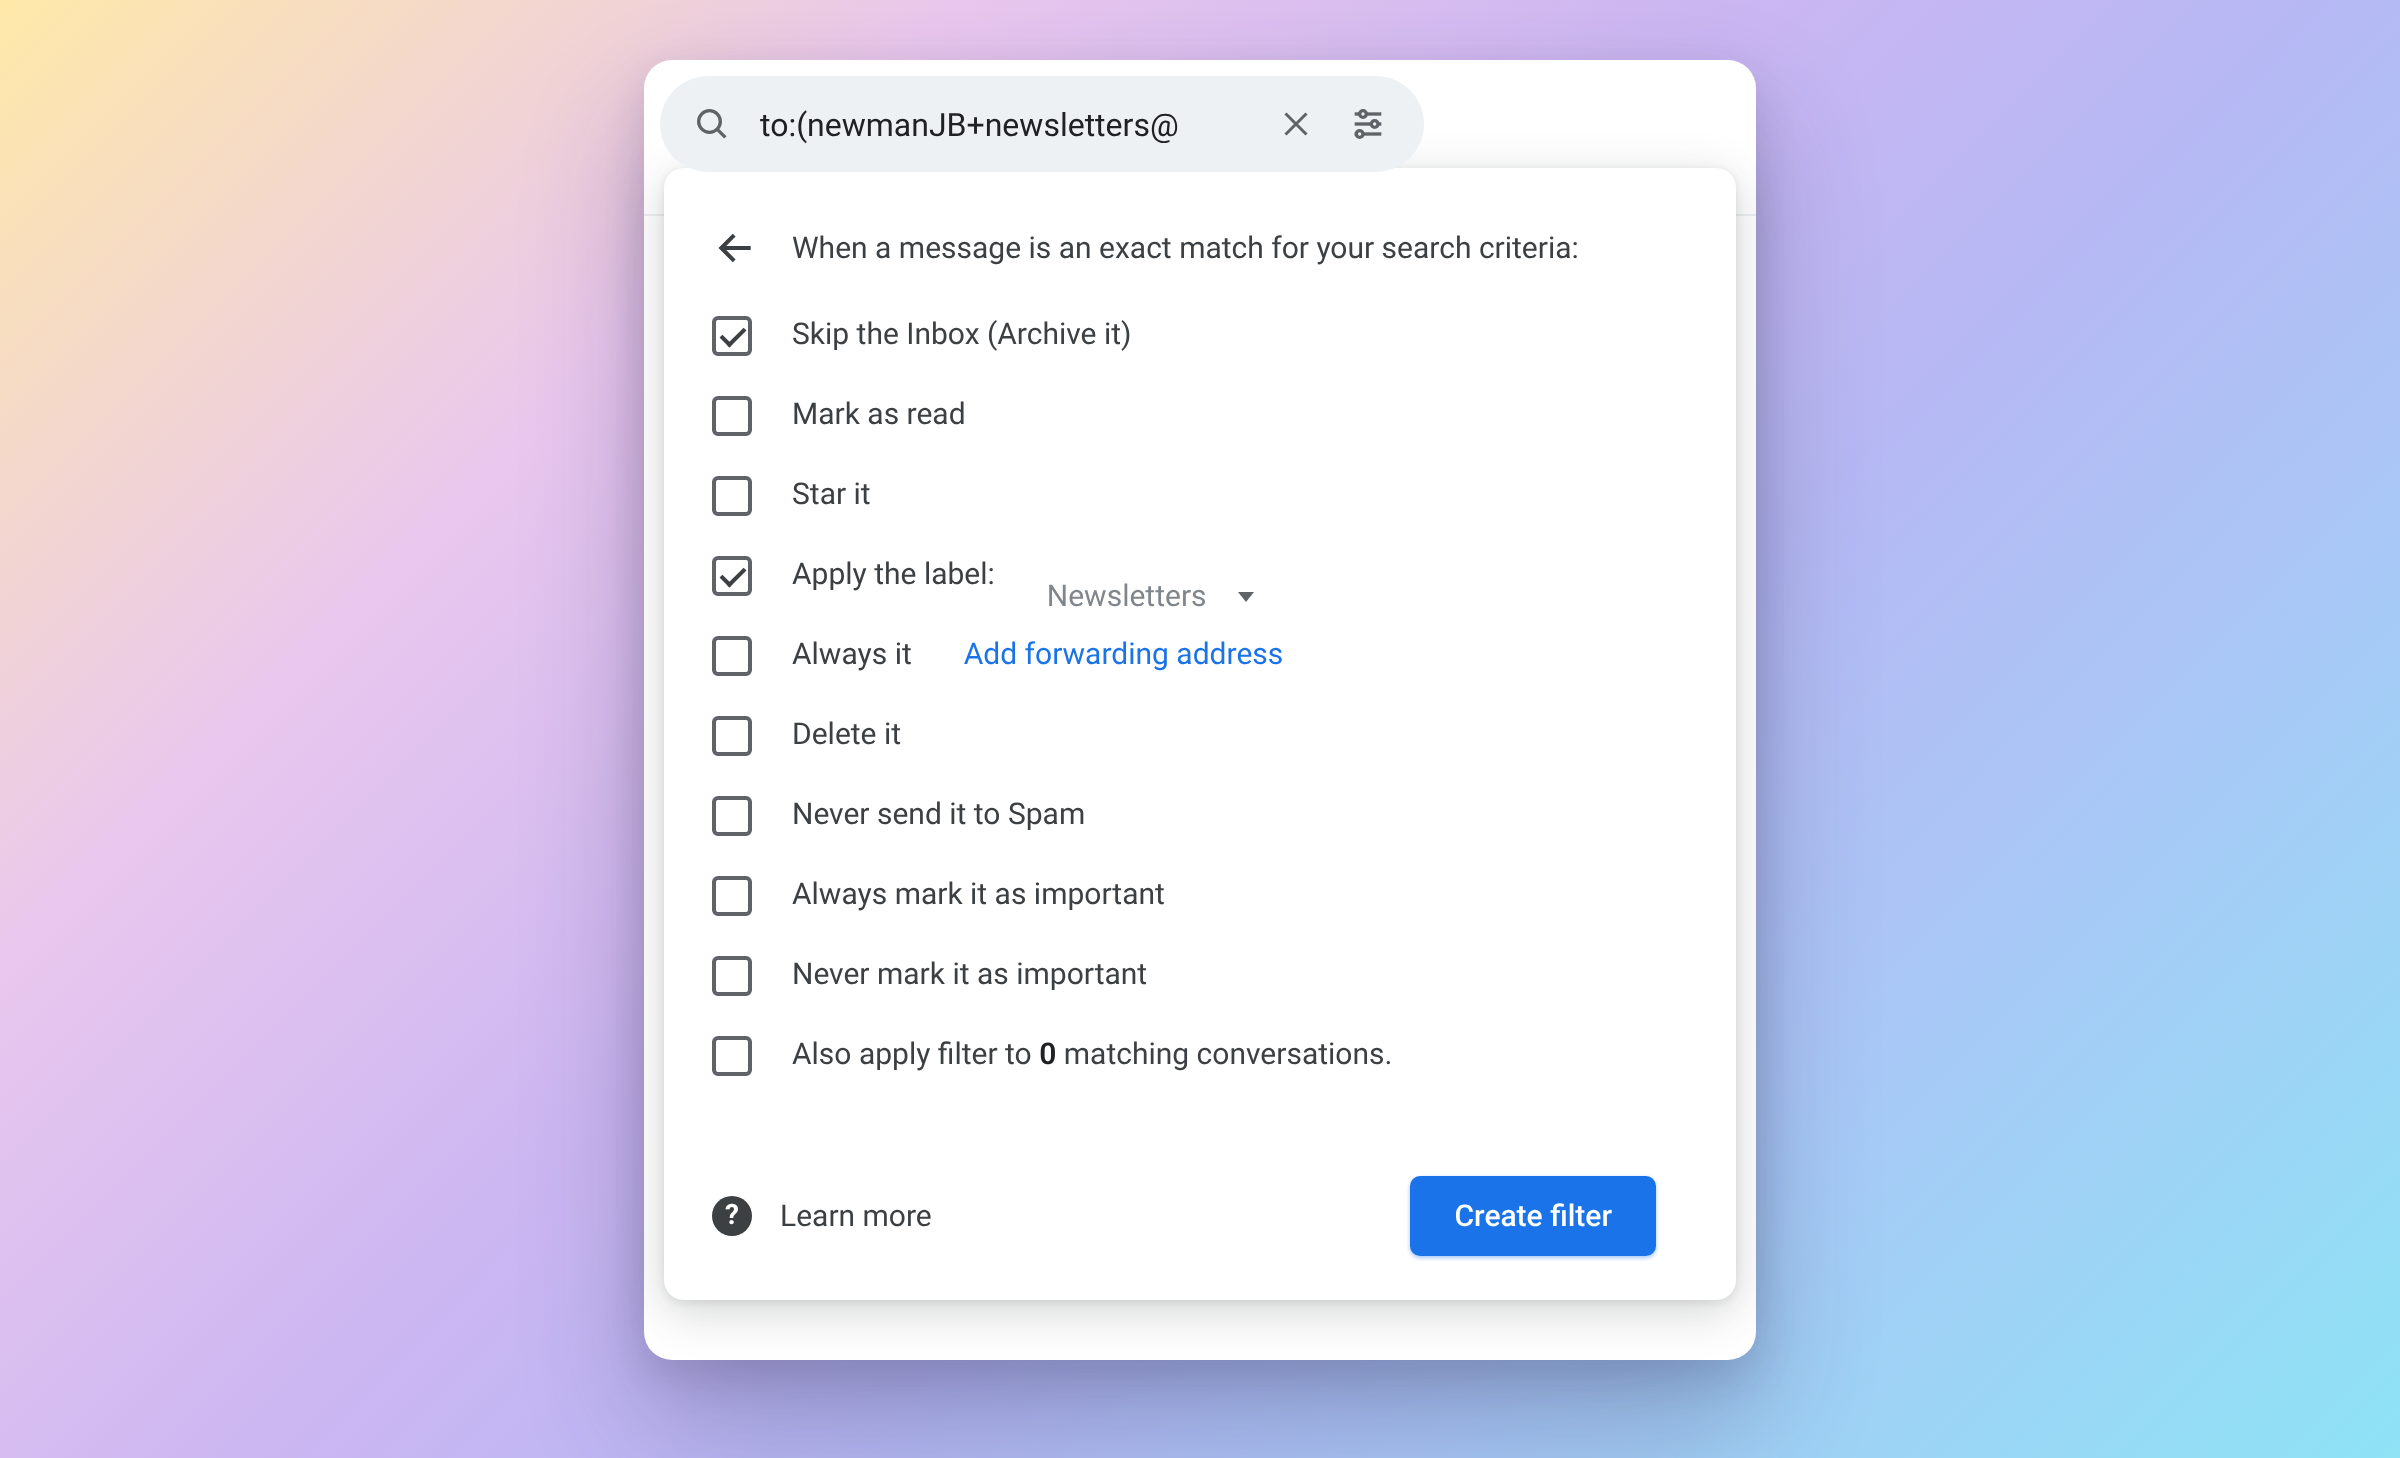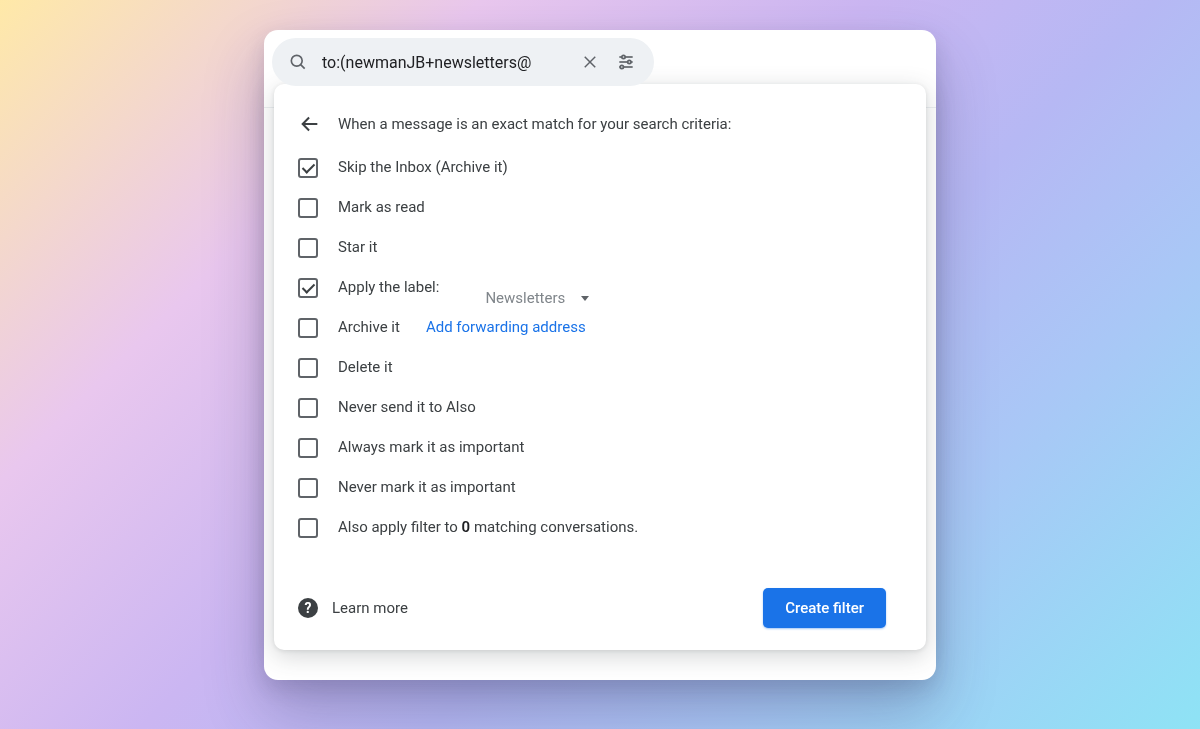--- a/index.html
+++ b/index.html
@@ -11,21 +11,21 @@
       #cbb6f2 45%,
       #b6b8f4 60%,
       #a9c7f6 75%,
       #8ee3f5 100%);
     display:flex; align-items:flex-start; justify-content:center;
     padding-top:30px;
   }
 
   .window {
     position:relative;
-    width:672px;
+    width:556px;
     background:#fff;
     border-radius:14px;
     box-shadow: 0 30px 60px rgba(40,40,80,.28), 0 8px 20px rgba(40,40,80,.15);
     padding:0 0 30px 0;
   }
   .thin-line {
     position:absolute; top:77px; left:0; right:0; height:1px; background:#eceff1;
     z-index:0;
   }
 
@@ -82,21 +82,21 @@
   }
   .checkbox.checked::after {
     content:""; display:block; width:5px; height:10px;
     border:solid #3c4043; border-width:0 2.5px 2.5px 0;
     transform: translateY(-1px) rotate(45deg);
   }
   .label-text { white-space:nowrap; }
   .muted { color:#80868b; }
   .dropdown {
     display:inline-flex; align-items:center; gap:10px; cursor:pointer;
-    padding:4px 6px; margin-left:20px;
+    padding:4px 6px; margin-left:0;
   }
   .caret { width:0; height:0; border-left:4px solid transparent; border-right:4px solid transparent; border-top:5px solid #5f6368; margin-left:6px;}
   .link { color:#1a73e8; cursor:pointer; }
   .strong { font-weight:600; color:#202124; }
 
   .footer {
     display:flex; align-items:center; justify-content:space-between;
     margin-top:30px;
   }
   .footer-left { display:flex; align-items:center; gap:14px; color:#3c4043; font-size:15px; }
@@ -175,32 +175,32 @@
       <span class="checkbox checked"></span>
       <span class="label-text">Apply the label:</span>
       <span class="dropdown">
         <span class="muted">Newsletters</span>
         <span class="caret"></span>
       </span>
     </div>
 
     <div class="option-row">
       <span class="checkbox"></span>
-      <span class="label-text">Archive it</span>
+      <span class="label-text">Always it</span>
       <span class="link" style="margin-left:6px">Add forwarding address</span>
     </div>
 
     <div class="option-row">
       <span class="checkbox"></span>
       <span class="label-text">Delete it</span>
     </div>
 
     <div class="option-row">
       <span class="checkbox"></span>
-      <span class="label-text">Never send it to Also</span>
+      <span class="label-text">Never send it to Spam</span>
     </div>
 
     <div class="option-row">
       <span class="checkbox"></span>
       <span class="label-text">Always mark it as important</span>
     </div>
 
     <div class="option-row">
       <span class="checkbox"></span>
       <span class="label-text">Never mark it as important</span>

